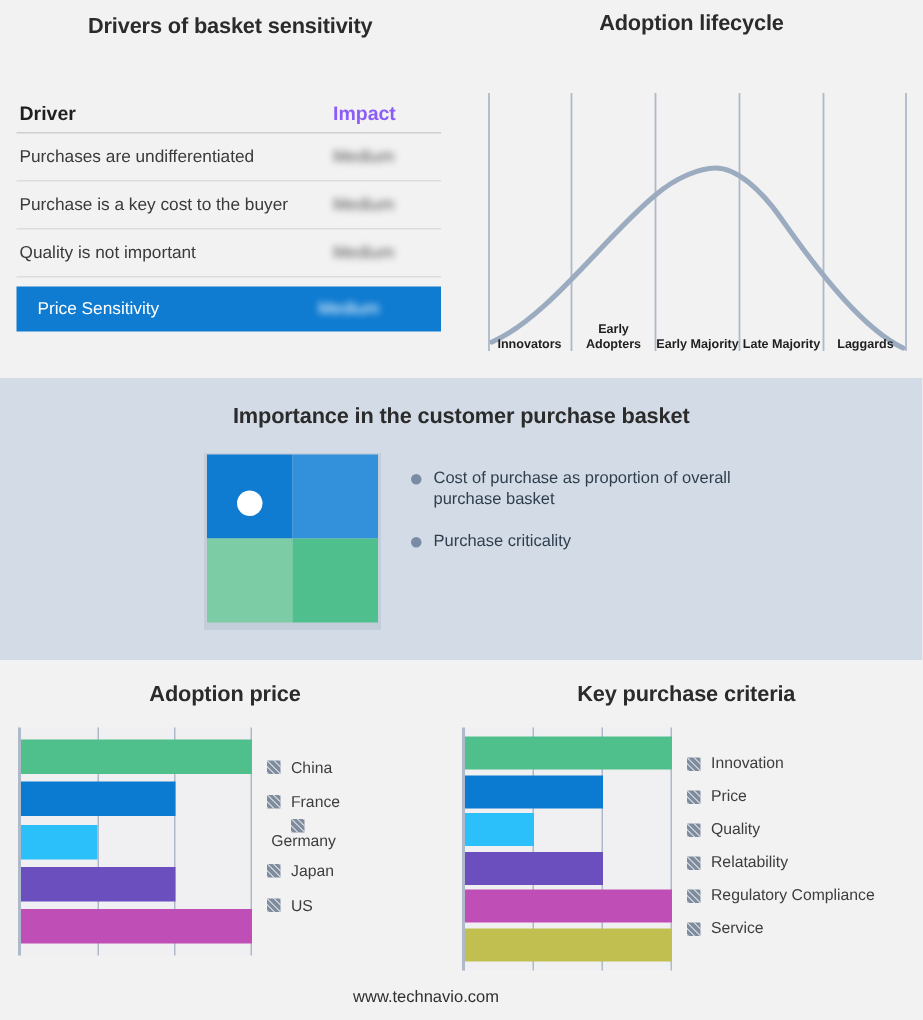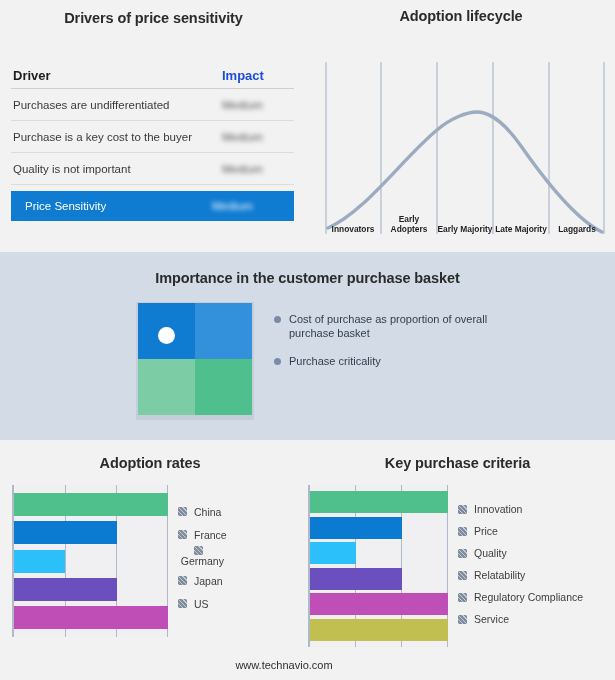--- a/index.html
+++ b/index.html
@@ -52,21 +52,21 @@
   }
   .dt-row.head .dt-driver { font-size: 13px; font-weight: bold; color: #1f1f1f; }
   .dt-impact {
     width: 72px; text-align: left;
     font-size: 11.5px; color: #555;
     filter: blur(2.6px);
     user-select: none;
   }
   .dt-row.head .dt-impact {
     width: 72px;
-    font-size: 13px; font-weight: bold; color: #1d4ed8;
+    font-size: 13px; font-weight: bold; color: #8b5cf6;
     filter: none;
   }
   .dt-row.highlight {
     background: #0f7bd1;
     border-bottom: none;
     height: 30px;
     margin-top: 6px;
     padding: 4px 10px;
   }
   .dt-row.highlight .dt-driver { color: #ffffff; font-size: 11.5px; padding-left: 4px; }
@@ -196,21 +196,21 @@
   }
 </style>
 </head>
 <body>
 
 <div class="page">
 
   <div class="band-top">
 
     <div class="quad-tl">
-      <div class="panel-title">Drivers of price sensitivity</div>
+      <div class="panel-title">Drivers of basket sensitivity</div>
 
       <div class="driver-table">
         <div class="dt-row head">
           <div class="dt-driver">Driver</div>
           <div class="dt-impact">Impact</div>
         </div>
 
         <div class="dt-row">
           <div class="dt-driver">Purchases are undifferentiated</div>
           <div class="dt-impact">Medium</div>
@@ -281,21 +281,21 @@
     </div>
     <div class="ml-item">
       <span class="ml-dot"></span>
       <span class="ml-text">Purchase criticality</span>
     </div>
   </div>
 
   <div class="band-bot"></div>
 
   <div class="quad-bl">
-    <div class="panel-title">Adoption rates</div>
+    <div class="panel-title">Adoption price</div>
 
     <div class="barchart" style="left:12px; top:45px;">
       <div class="bc-plot" style="width:156px; height:152px;">
         <div class="bc-grid" style="left:51px;"></div>
         <div class="bc-grid" style="left:102px;"></div>
         <div class="bc-grid" style="left:153px;"></div>
         <div class="bc-rows">
           <div class="bc-barslot" style="height:23px;">
             <div class="bc-bar" style="width:100%; background:#4fbf8b;"></div>
           </div>

